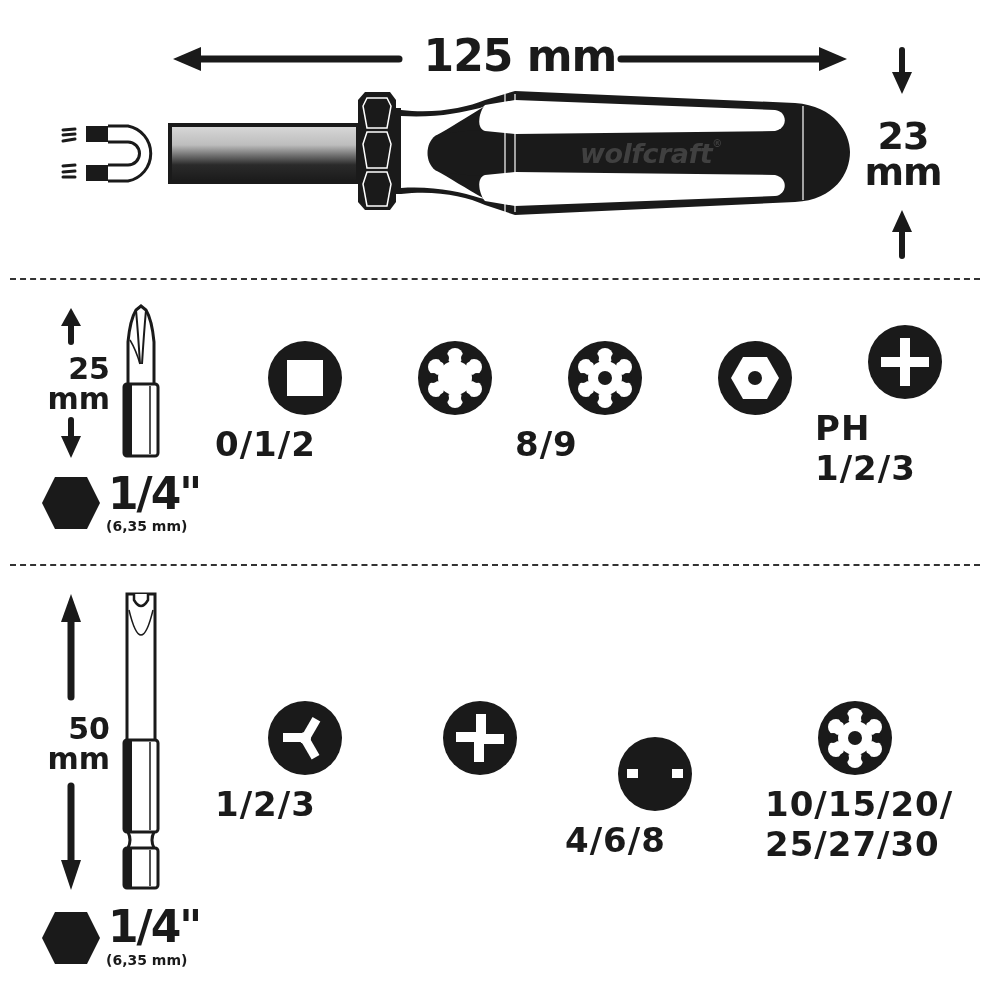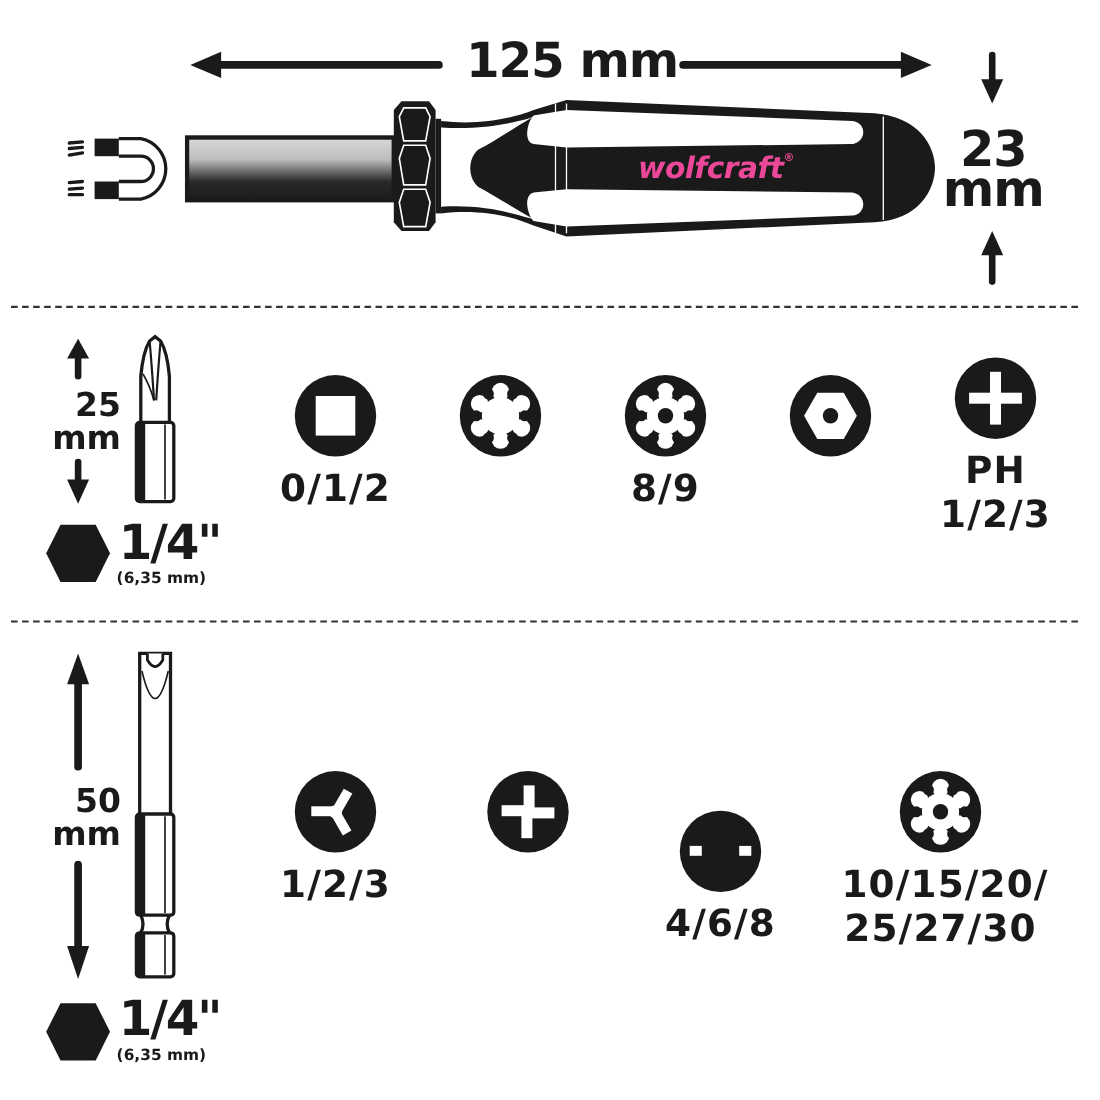--- a/index.html
+++ b/index.html
@@ -4,21 +4,21 @@
   <style>
     html, body { margin:0; padding:0; background:#ffffff; }
     body { width:1000px; height:1000px; position:relative; overflow:hidden;
       font-family: "DejaVu Sans", "Liberation Sans", sans-serif; color:#1a1a1a; }
     .abs { position:absolute; }
     .dim-label { font-size:44px; font-weight:bold; letter-spacing:-1px; line-height:1; text-align:center; }
     .side-label { font-size:30px; font-weight:bold; line-height:30px; text-align:right; }
     .quarter { font-size:44px; font-weight:bold; line-height:1; letter-spacing:-2px; }
     .quarter-sub { font-size:14px; font-weight:bold; }
     .divider { position:absolute; left:10px; width:970px; height:0; border-top:2px dashed #333; }
-    .bit-cell { position:absolute; width:180px; text-align:center; }
+    .bit-cell { position:absolute; width:180px; }
     .bit-icon { display:block; margin:0 auto; }
     .bit-label { font-size:34px; font-weight:bold; line-height:40px; letter-spacing:1px; margin-top:8px; white-space:pre-line; }
   </style>
 </head>
 <body>
 
 <div>
 
   <svg class="abs" style="left:165px;top:40px" width="240" height="40" viewBox="0 0 240 40">
     <polygon points="8,19 36,7 36,31" fill="#1a1a1a"></polygon>
@@ -72,29 +72,29 @@
     <path d="M130,17 L160,12 L420,22 C432,23 434,40 420,43 L160,46 L130,43 C120,40 125,22 130,17 Z" fill="#fff"></path>
 
     <path d="M130,113 L160,118 L420,108 C432,107 434,90 420,87 L160,84 L130,87 C120,90 125,108 130,113 Z" fill="#fff"></path>
 
     <path d="M80,48 C95,44 115,42 130,43 L130,87 C115,88 95,86 80,82 C70,74 70,56 80,48 Z" fill="#1a1a1a"></path>
 
     <line x1="150" y1="6" x2="150" y2="124" stroke="#fff" stroke-width="1.2"></line>
     <line x1="160" y1="6" x2="160" y2="124" stroke="#fff" stroke-width="1.2"></line>
     <line x1="448" y1="18" x2="448" y2="112" stroke="#fff" stroke-width="1.2"></line>
   </svg>
-  <div class="abs" style="left:580px;top:138px;color:#ec4899;font-size:27px;font-weight:bold;font-style:italic;letter-spacing:-0.5px;">
+  <div class="abs" style="left:580px;top:138px;color:#404040;font-size:27px;font-weight:bold;font-style:italic;letter-spacing:-0.5px;">
     <span>wolfcraft</span><sup style="font-size:10px;vertical-align:top;font-style:normal;">®</sup>
   </div>
 
   <svg class="abs" style="left:887px;top:46px" width="30" height="50" viewBox="0 0 30 50">
     <line x1="15" y1="4" x2="15" y2="30" stroke="#1a1a1a" stroke-width="6" stroke-linecap="round"></line>
     <polygon points="15,48 5,26 25,26" fill="#1a1a1a"></polygon>
   </svg>
-  <div class="abs dim-label" style="left:855px;top:118px;width:96px;font-size:45px;line-height:36px;">
+  <div class="abs dim-label" style="left:855px;top:118px;width:96px;font-size:38px;line-height:36px;">
     <div>23</div>
     <div>mm</div>
   </div>
   <svg class="abs" style="left:887px;top:208px" width="30" height="52" viewBox="0 0 30 52">
     <polygon points="15,2 5,24 25,24" fill="#1a1a1a"></polygon>
     <line x1="15" y1="20" x2="15" y2="48" stroke="#1a1a1a" stroke-width="6" stroke-linecap="round"></line>
   </svg>
 </div>
 
 <div class="divider" style="top:278px;"></div>

